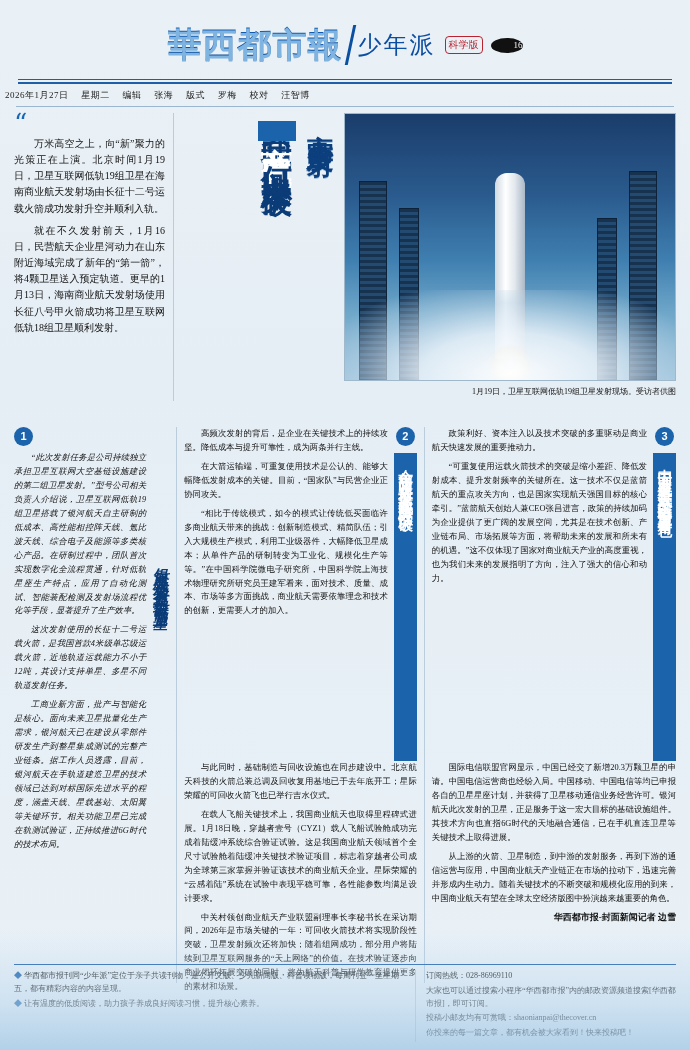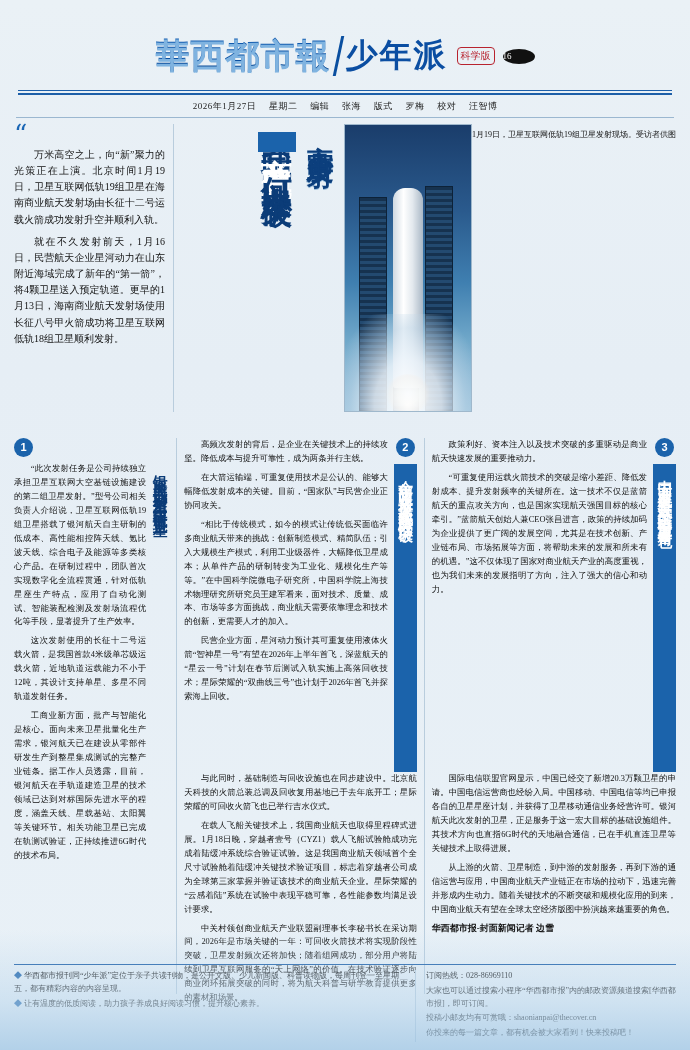--- a/index.html
+++ b/index.html
@@ -18,62 +18,62 @@
     padding:0;
   }
   
   .masthead{
     position:relative;
     height:78px;
     display:flex;
     align-items:center;
     justify-content:center;
     gap:6px;
-    padding-top:17px;
+    padding-top:6px;
   }
   .mh-main{
     font-family:"DejaVu Serif", serif;
     font-weight:bold;
     font-size:34px;
     letter-spacing:1px;
     color:#0a4fa0;
     text-shadow:0 1px 0 #7fb3e0;
     background:linear-gradient(180deg,#1761b5 0%,#0a4fa0 60%,#063b7c 100%);
     -webkit-background-clip:text;
     background-clip:text;
     color:transparent;
   }
   .mh-slash{
     width:3px;height:40px;background:#0a4fa0;transform:skewX(-12deg);
   }
   .mh-sub{
     font-family:"DejaVu Serif", serif;
-    font-weight:bold;
-    font-size:32px;
+    font-weight:normal;
+    font-size:24px;
     color:#0b4ea2;
     letter-spacing:2px;
   }
   .mh-badge{
     font-size:10px;color:#b8232f;border:1px solid #b8232f;
     padding:1px 3px;border-radius:4px;margin-left:3px;
   }
   .mh-num{
     display:inline-block;width:32px;height:15px;border-radius:50%;
-    background:#111;color:#fff;font-size:9px;line-height:15px;text-align:left;
+    background:#111;color:#fff;font-size:9px;line-height:15px;text-align:right;
     margin-left:2px;vertical-align:2px;
   }
   .mh-rule{
     position:absolute;left:18px;right:18px;bottom:4px;height:1px;background:#1d5fa8;
   }
   .mh-rule2{
     position:absolute;left:18px;right:18px;bottom:0px;height:2px;background:#1d5fa8;
   }
   
   .datebar{
-    text-align:center;
+    text-align:left;
     font-size:9px;
     color:#222;
     padding:5px 0 4px;
     letter-spacing:.5px;
   }
   .datebar span{margin:0 5px;}
   .thinline{height:1px;background:#9bb7d0;margin:0 16px;}
   
   .content{
     position:relative;
@@ -196,34 +196,34 @@
     font-size:14.5px;
     letter-spacing:3px;
     color:#0b3c78;
     height:300px;
     margin:2px 0 0 0;
   }
   .sub-vert.boxed{
     background:#1b63ab;color:#fff;padding:4px 2px;
   }
   .c1 .inner{
-    display:flex;flex-direction:row-reverse;align-items:flex-start;gap:4px;
+    display:flex;flex-direction:row-reverse;align-items:flex-end;gap:4px;font-style:italic;
   }
   .c1 .body{
     flex:1;
   }
   .p{
     font-size:8.4px;line-height:1.66;text-align:justify;text-indent:2em;margin:0 0 5px 0;color:#111;
   }
   .c2 .head,.c3 .head{
     display:flex;flex-direction:row-reverse;align-items:flex-start;gap:6px;
   }
   .c2 .txtwrap,.c3 .txtwrap{flex:1;}
   .signoff{
-    font-size:9px;font-weight:bold;color:#111;margin-top:4px;
+    text-align:right;font-size:9px;font-weight:bold;color:#111;margin-top:4px;
   }
   
   .footer{
     position:absolute;
     left:14px;right:14px;bottom:8px;
     border-top:1px solid #1d5fa8;
     padding-top:5px;
     display:flex;
     font-size:8px;
     line-height:1.6;
@@ -276,21 +276,21 @@
         <p class="lead-p">就在不久发射前天，1月16日，民营航天企业星河动力在山东附近海域完成了新年的“第一箭”，将4颗卫星送入预定轨道。更早的1月13日，海南商业航天发射场使用长征八号甲火箭成功将卫星互联网低轨18组卫星顺利发射。</p>
       </div>
 
       <div class="vert-title">
         <div class="vt-line vt-a">高密度发射</div>
         <div class="vt-line vt-b">
           <span>我国</span><span class="hl">商业航天</span><span>何以迎来突破？</span>
         </div>
       </div>
 
-      <div style="flex:1;display:flex;">
+      <div style="flex:1;display:flex;flex-direction:column;">
         <div class="photo">
           <div class="sky"></div>
           <div class="tower" style="left:14px;height:74%;"></div>
           <div class="tower" style="left:54px;height:64%;width:18px;"></div>
           <div class="tower" style="right:18px;height:78%;"></div>
           <div class="tower" style="right:58px;height:60%;width:18px;"></div>
           <div class="rocket"></div>
           <div class="smoke"></div>
         </div>
         <div class="capbar">
@@ -316,21 +316,20 @@
       <div class="col c2">
         <div class="head">
           <div style="display:flex;flex-direction:column;align-items:center;">
             <div class="numbadge">2</div>
             <div class="sub-vert boxed">今年可回收火箭技术或实现阶段性突破</div>
           </div>
           <div class="txtwrap">
             <p class="p">高频次发射的背后，是企业在关键技术上的持续攻坚。降低成本与提升可靠性，成为两条并行主线。</p>
             <p class="p">在大箭运输端，可重复使用技术是公认的、能够大幅降低发射成本的关键。目前，“国家队”与民营企业正协同攻关。</p>
             <p class="p">“相比于传统模式，如今的模式让传统低买面临许多商业航天带来的挑战：创新制造模式、精简队伍；引入大规模生产模式，利用工业级器件，大幅降低卫星成本；从单件产品的研制转变为工业化、规模化生产等等。”在中国科学院微电子研究所，中国科学院上海技术物理研究所研究员王建军看来，面对技术、质量、成本、市场等多方面挑战，商业航天需要依靠理念和技术的创新，更需要人才的加入。</p>
-            <p class="p">民营企业方面，星河动力预计其可重复使用液体火箭“智神星一号”有望在2026年上半年首飞，深蓝航天的“星云一号”计划在春节后测试入轨实施上高落回收技术；星际荣耀的“双曲线三号”也计划于2026年首飞并探索海上回收。</p>
           </div>
         </div>
         <p class="p">与此同时，基础制造与回收设施也在同步建设中。北京航天科技的火箭总装总调及回收复用基地已于去年底开工；星际荣耀的可回收火箭飞也已举行吉水仪式。</p>
         <p class="p">在载人飞船关键技术上，我国商业航天也取得里程碑式进展。1月18日晚，穿越者壹号（CYZ1）载人飞船试验舱成功完成着陆缓冲系统综合验证试验。这是我国商业航天领域首个全尺寸试验舱着陆缓冲关键技术验证项目，标志着穿越者公司成为全球第三家掌握并验证该技术的商业航天企业。星际荣耀的“云感着陆”系统在试验中表现平稳可靠，各性能参数均满足设计要求。</p>
         <p class="p">中关村领创商业航天产业联盟副理事长李秘书长在采访期间，2026年是市场关键的一年：可回收火箭技术将实现阶段性突破，卫星发射频次还将加快；随着组网成功，部分用户将陆续到卫星互联网服务的“天上网络”的价值。在技术验证逐步向商业闭环拓展突破的同时，将为航天科普与研学教育提供更多的素材和场景。</p>
       </div>
 
       <div class="col c3">
         <div class="head">
           <div style="display:flex;flex-direction:column;align-items:center;">

